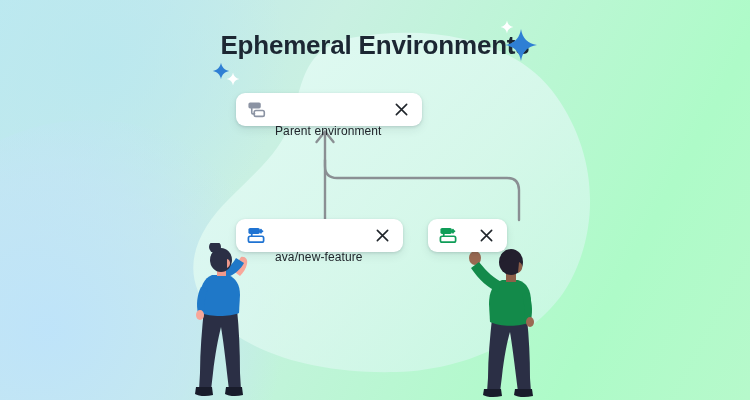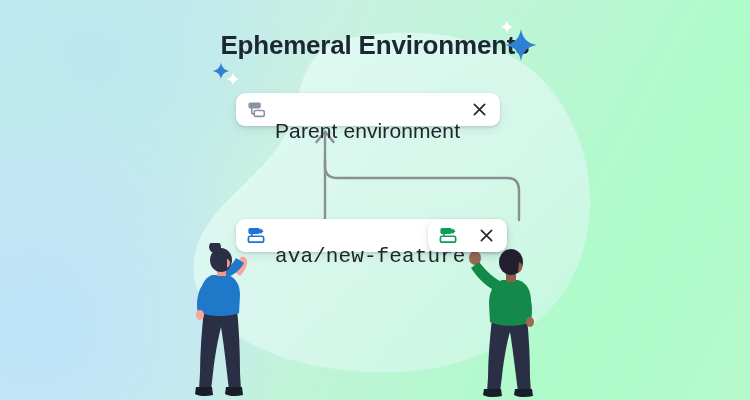--- a/index.html
+++ b/index.html
@@ -65,37 +65,37 @@
     white-space: nowrap;
   }
   .chip .chip-icon {
     display: block;
     width: 19px;
     height: 19px;
     margin-right: 9px;
     flex: none;
   }
   .chip .chip-label {
-    font-size: 21px;
+    font-size: 12px;
     color: #20252b;
     letter-spacing: .1px;
     line-height: 1;
     margin-top: 42px;
   }
   .chip .chip-close {
     display: block;
     width: 15px;
     height: 15px;
     margin-left: 12px;
     flex: none;
     cursor: pointer;
   }
 
   #chip-parent { left: 236px; top: 93px; }
-  #chip-ava    { left: 236px; top: 219px; font-family: Liberation Mono, monospace; }
+  #chip-ava    { left: 236px; top: 219px; }
   #chip-zak    { left: 428px; top: 219px; }
 
   
   #title {
     position: absolute;
     left: 0;
     top: 30px;
     width: 750px;
     text-align: center;
     font-size: 26px;

